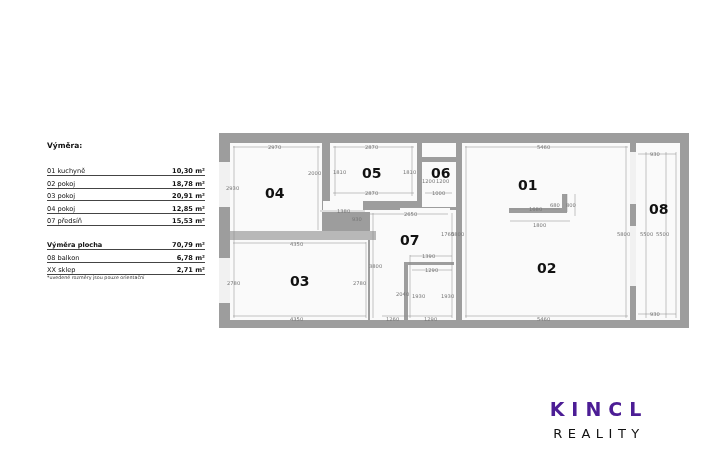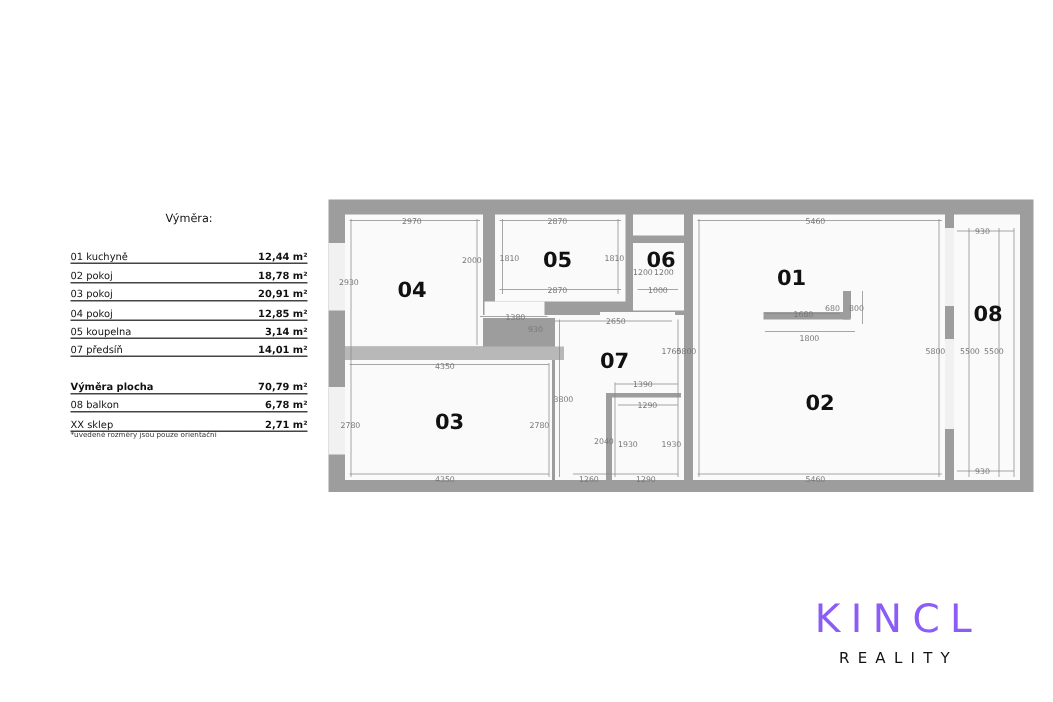--- a/index.html
+++ b/index.html
@@ -1,67 +1,63 @@
 <!DOCTYPE html>
 <html><head>
 <meta charset="utf-8">
 <style>
   html, body { margin: 0; padding: 0; }
   body {
     width: 702px; height: 468px; background: #ffffff; position: relative; overflow: hidden;
     font-family: "DejaVu Sans", sans-serif; color: #111;
   }
   .legend { position: absolute; left: 47px; top: 141px; width: 158px; }
-  .legend-title { font-size: 7.5px; font-weight: normal; margin-bottom: 14px; text-align: center; }
+  .legend-title { font-size: 7.5px; font-weight: bold; margin-bottom: 14px; }
   .row {
     display: flex; justify-content: space-between; align-items: flex-end;
     font-size: 6.6px; height: 12.4px; border-bottom: 0.8px solid #444; box-sizing: border-box;
     padding-bottom: 0px; line-height: 8px;
   }
   .row .val { font-weight: bold; }
   .row.total { font-weight: bold; margin-top: 12px; }
   .row.gap { }
   .note { font-size: 4.8px; color: #333; margin-top: 0px; }
 
   .plan { position: absolute; left: 0; top: 0; width: 702px; height: 468px; }
   .room-label { font-family: "DejaVu Sans", sans-serif; font-weight: bold; font-size: 14px; fill: #111; }
   .dim { font-family: "DejaVu Sans", sans-serif; font-size: 5.2px; fill: #777; }
 
   .logo { position: absolute; left: 535px; top: 398px; width: 128px; text-align: center; }
-  .logo-main { font-size: 26px; font-weight: normal; letter-spacing: 7px; color: #8b5cf6; }
-  .logo-sub { font-size: 10px; letter-spacing: 5.5px; color: #111; margin-top: 6px; }
+  .logo-main { font-size: 19px; font-weight: bold; letter-spacing: 7px; color: #4c1d95; }
+  .logo-sub { font-size: 13px; letter-spacing: 5.5px; color: #111; margin-top: 6px; }
 </style>
 </head>
 <body>
 
 <div class="legend">
   <div class="legend-title">Výměra:</div>
   <div class="row">
       <span>01 kuchyně</span>
-      <span class="val">12,44 m²</span>
+      <span class="val">10,30 m²</span>
     </div>
   <div class="row">
       <span>02 pokoj</span>
       <span class="val">18,78 m²</span>
     </div>
   <div class="row">
       <span>03 pokoj</span>
       <span class="val">20,91 m²</span>
     </div>
   <div class="row">
       <span>04 pokoj</span>
       <span class="val">12,85 m²</span>
     </div>
   <div class="row">
-      <span>05 koupelna</span>
-      <span class="val">3,14 m²</span>
-    </div>
-  <div class="row">
       <span>07 předsíň</span>
-      <span class="val">14,01 m²</span>
+      <span class="val">15,53 m²</span>
     </div>
   <div class="row total">
       <span>Výměra plocha</span>
       <span class="val">70,79 m²</span>
     </div>
   <div class="row gap">
       <span>08 balkon</span>
       <span class="val">6,78 m²</span>
     </div>
   <div class="row">

